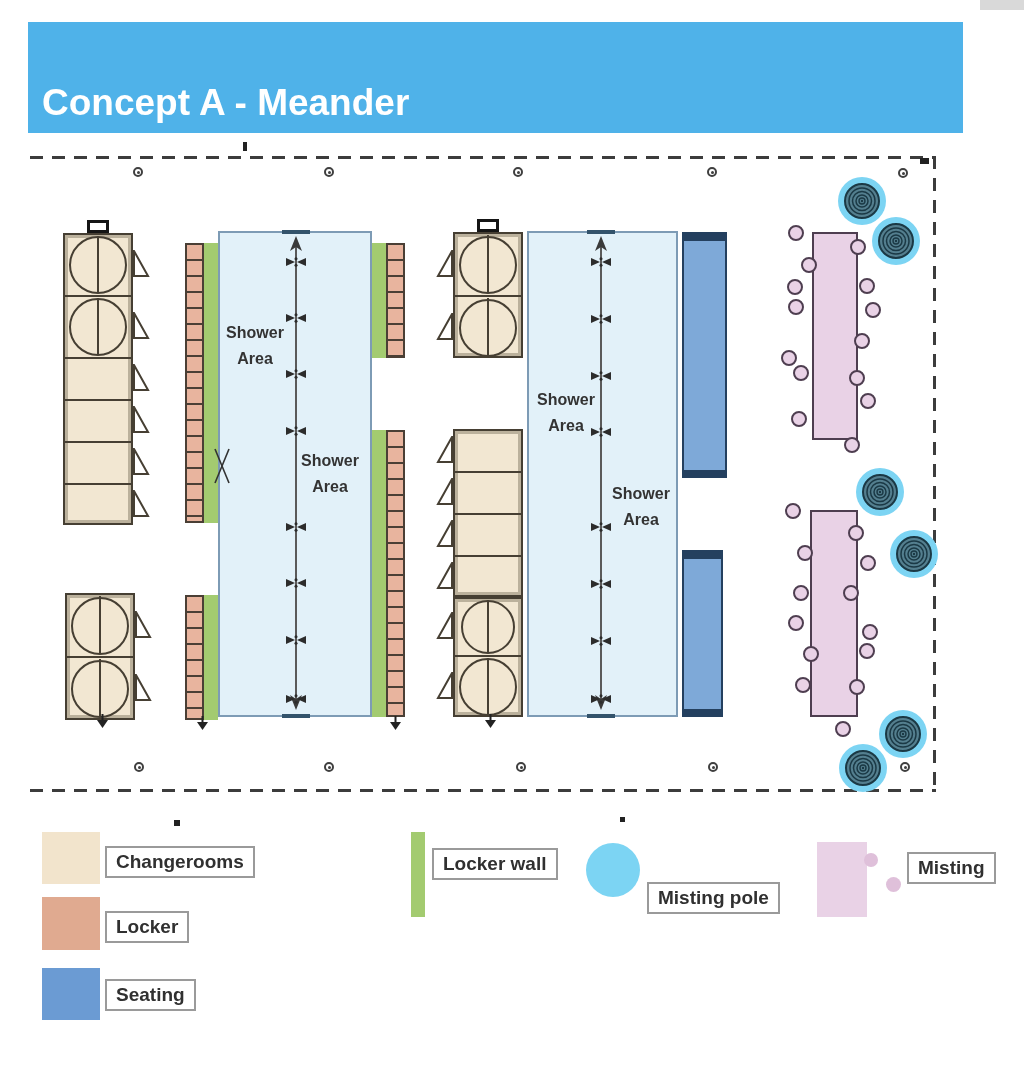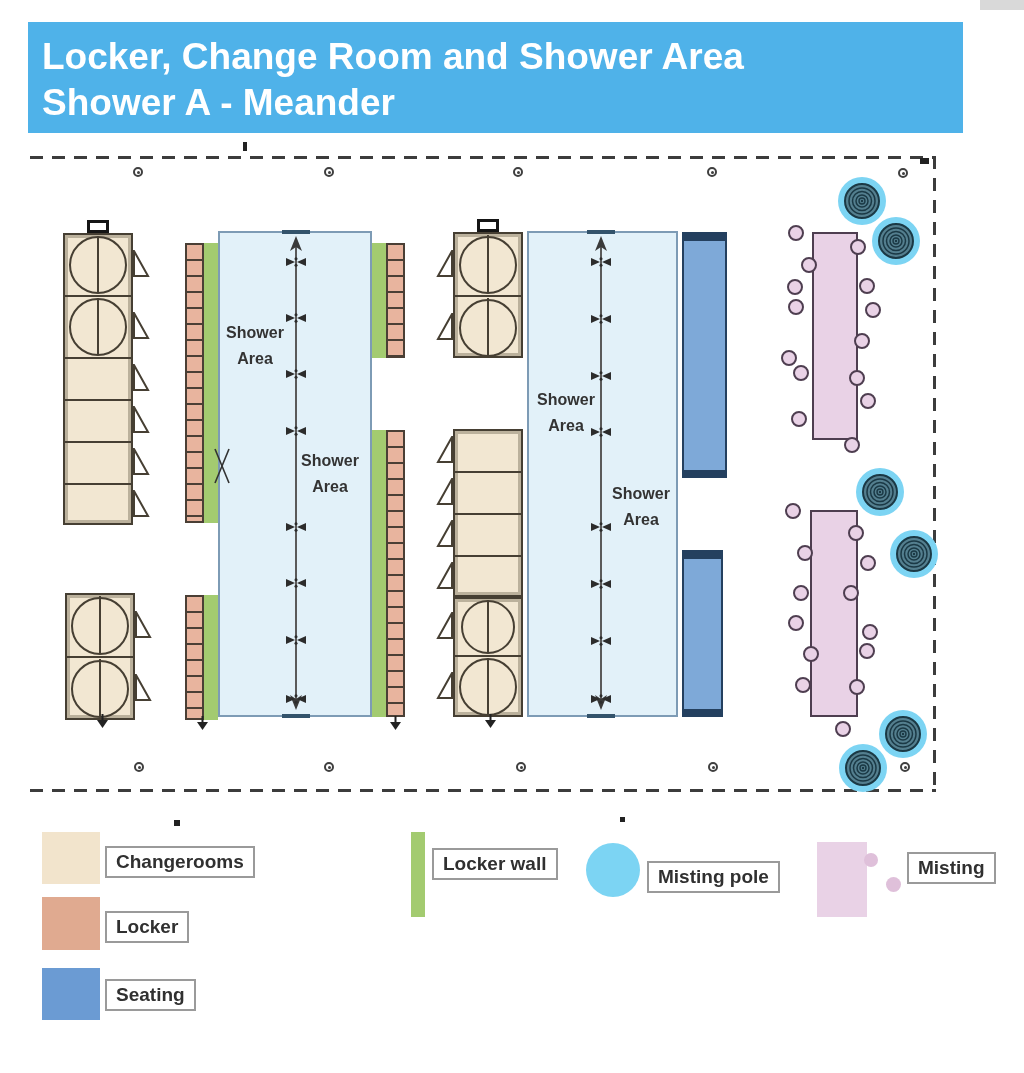--- a/index.html
+++ b/index.html
@@ -47,22 +47,21 @@
   #sw-misting{left:586px;top:843px;width:54px;height:54px;border-radius:50%;background:#7cd4f3;}
   #sw-seating{left:817px;top:842px;width:50px;height:75px;background:#e9d2e6;}
   .sw-seat-dot{position:absolute;border-radius:50%;background:#dfc0da;}
 </style>
 </head>
 <body>
 
 <div id="canvas">
 
   <div id="banner">
-    <div class="t t1">Locker, Change Room and Shower Area</div>
-    <div class="t t2">Shower A - Meander</div>
+    <div class="t t2">Concept A - Meander</div>
   </div>
 
   <div id="plan" class="abs" style="left:0;top:0;width:1024px;height:1073px;">
       <div class="abs dash-h" style="left: 30px; top: 156px; width: 906px;"></div>
       <div class="abs dash-h" style="left: 30px; top: 789px; width: 906px;"></div>
       <div class="abs dash-v" style="left: 933px; top: 156px; height: 635px;"></div>
       <div class="abs grid-pt" style="left: 133px; top: 167px;"></div>
       <div class="abs grid-pt" style="left: 324px; top: 167px;"></div>
       <div class="abs grid-pt" style="left: 513px; top: 167px;"></div>
       <div class="abs grid-pt" style="left: 707px; top: 167px;"></div>
@@ -418,20 +417,20 @@
     <div class="sw" id="sw-lockers"></div>
     <div class="lg-box" style="left:105px;top:911px;">Locker</div>
 
     <div class="sw" id="sw-storage"></div>
     <div class="lg-box" style="left:105px;top:979px;">Seating</div>
 
     <div class="sw" id="sw-greenwall"></div>
     <div class="lg-box" style="left:432px;top:848px;">Locker wall</div>
 
     <div class="sw" id="sw-misting"></div>
-    <div class="lg-box" style="left:647px;top:861px;">Misting pole</div>
+    <div class="lg-box" style="left:647px;top:882px;">Misting pole</div>
 
     <div class="sw" id="sw-seating"></div>
     <div class="sw-seat-dot" style="left:864px;top:853px;width:14px;height:14px;"></div>
     <div class="sw-seat-dot" style="left:886px;top:877px;width:15px;height:15px;"></div>
     <div class="lg-box" style="left:907px;top:852px;">Misting</div>
   </div>
 </div>
 
 </body></html>

